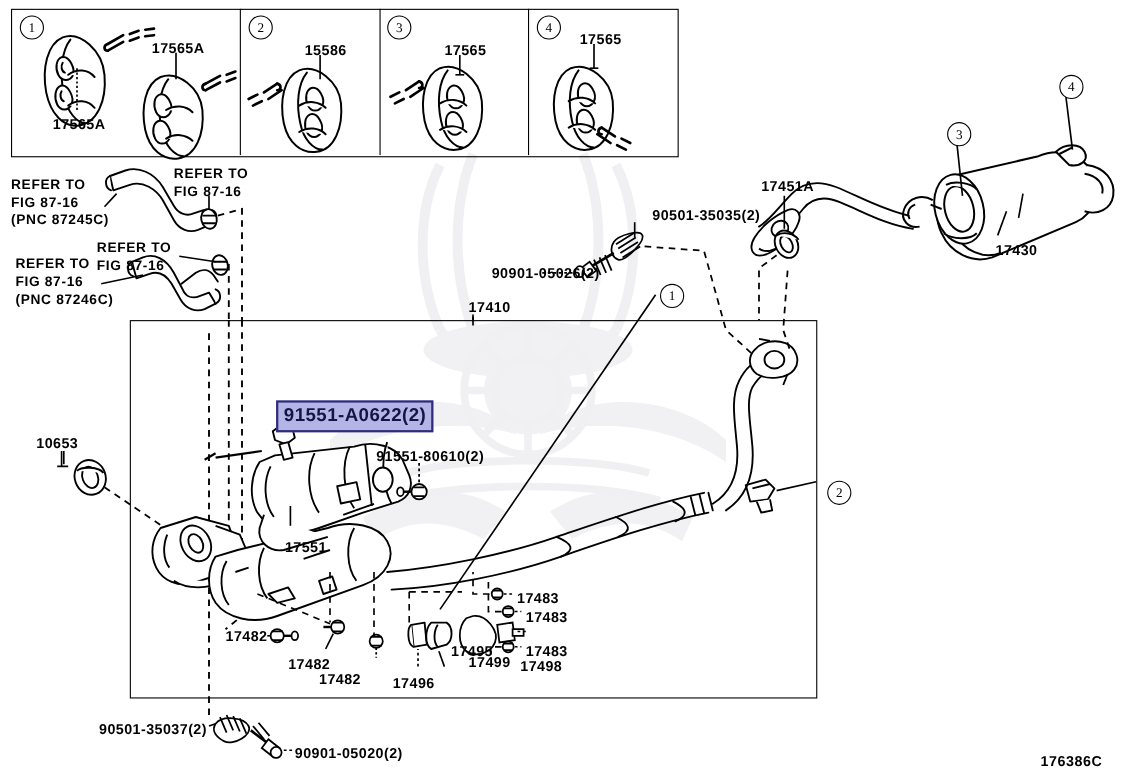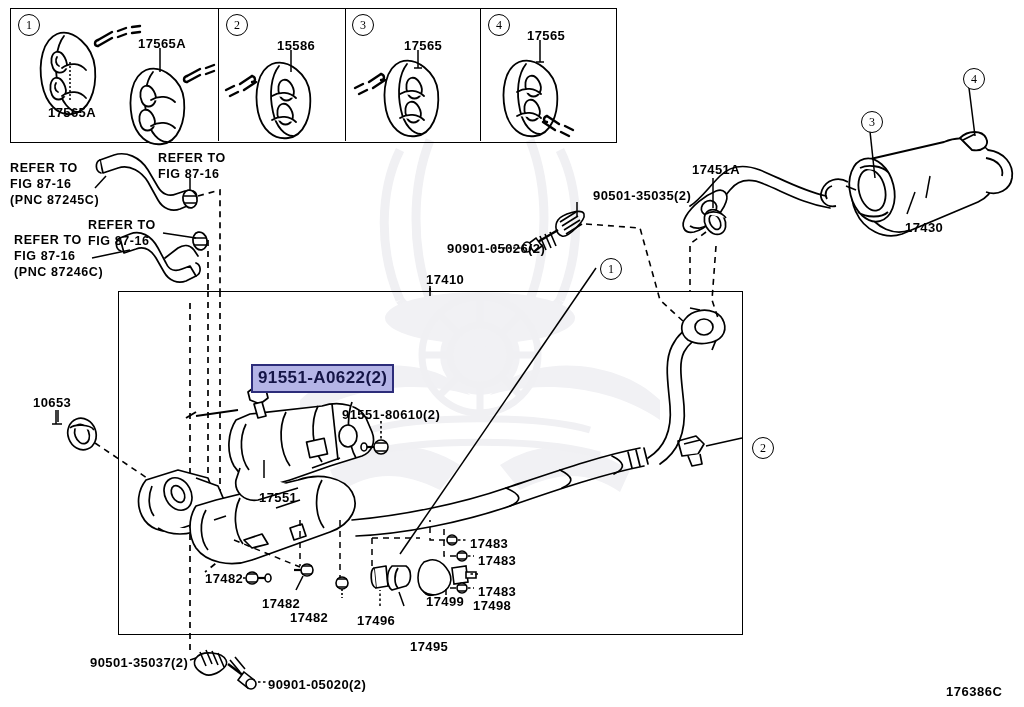--- a/index.html
+++ b/index.html
@@ -516,21 +516,21 @@
   <div class="lbl" style="left:426px;top:272px;">17410</div>
   <div class="lbl" style="left:692px;top:162px;">17451A</div>
   <div class="lbl" style="left:905px;top:220px;text-align:right;">17430</div>
   <div class="lbl" style="left:33px;top:395px;">10653</div>
   <div class="lbl" style="left:243px;top:490px;margin-left:16px;">17551</div>
   <div class="lbl" style="left:342px;top:407px;">91551-80610(2)</div>
   <div class="lbl" style="left:205px;top:571px;">17482</div>
   <div class="lbl" style="left:262px;top:596px;">17482</div>
   <div class="lbl" style="left:290px;top:610px;">17482</div>
   <div class="lbl" style="left:357px;top:613px;">17496</div>
-  <div class="lbl" style="left:410px;top:639px;">17495</div>
+  <div class="lbl" style="left:410px;top:584px;">17495</div>
   <div class="lbl" style="left:426px;top:594px;">17499</div>
   <div class="lbl" style="left:470px;top:536px;">17483</div>
   <div class="lbl" style="left:478px;top:553px;">17483</div>
   <div class="lbl" style="left:473px;top:570px;margin-top:28px;">17498</div>
   <div class="lbl" style="left:478px;top:584px;">17483</div>
   <div class="lbl" style="left:90px;top:655px;">90501-35037(2)</div>
   <div class="lbl" style="left:268px;top:677px;">90901-05020(2)</div>
 
   <div class="hl" style="left:251px;top:364px;">91551-A0622(2)</div>
 

